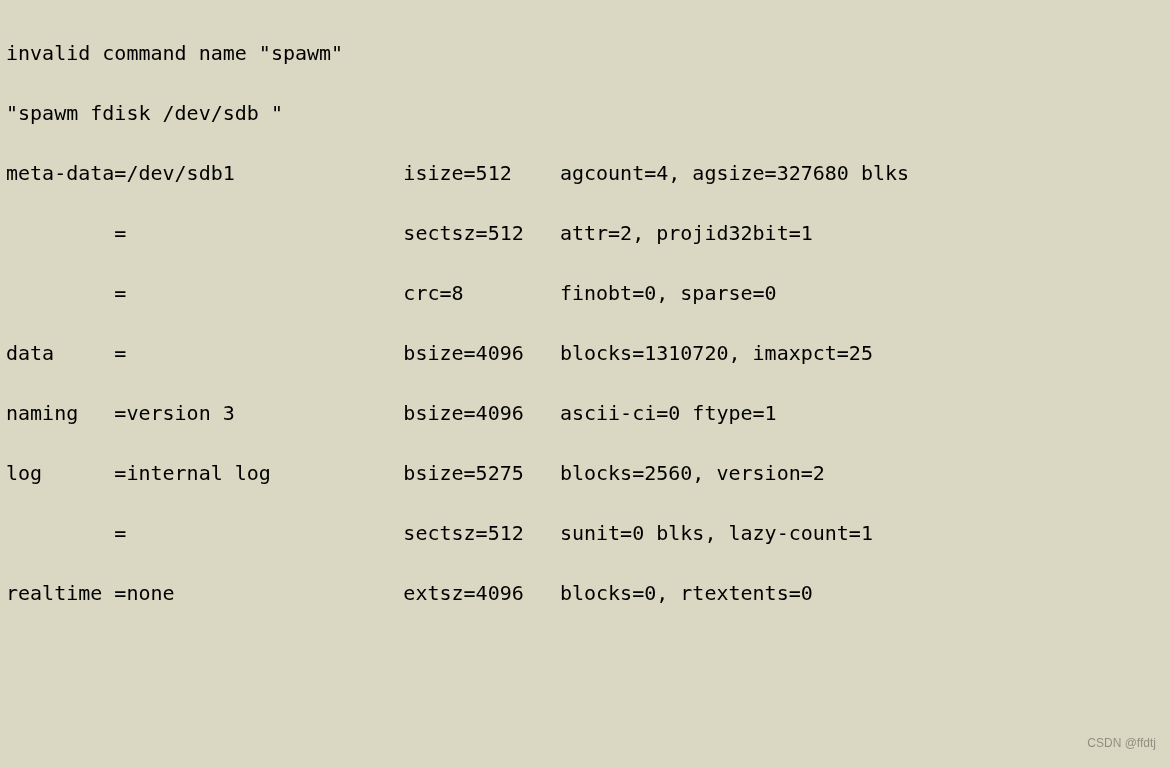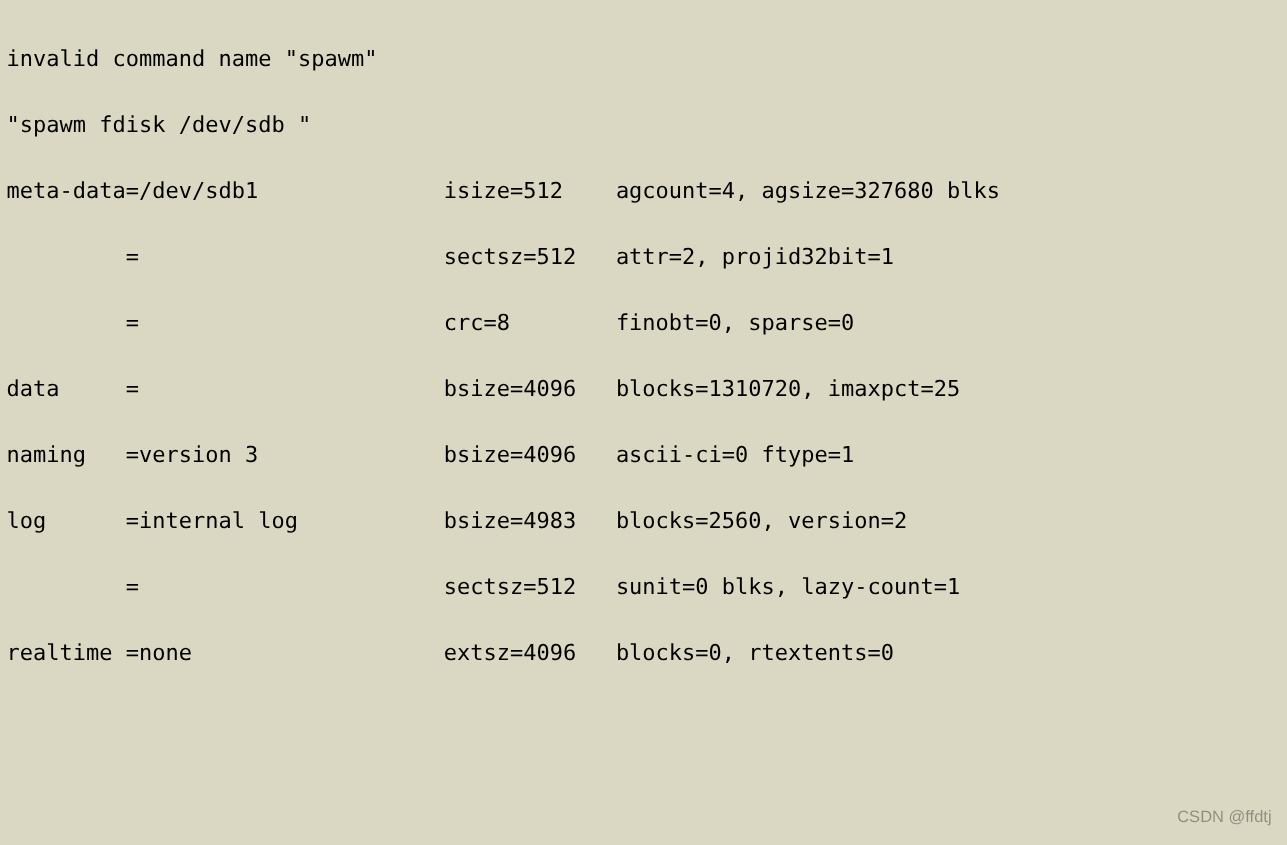--- a/index.html
+++ b/index.html
@@ -15,39 +15,39 @@
     position:relative;
   }
   .screen{
     padding:8px 0 0 6px;
     white-space:pre;
   }
   .line{display:block;white-space:pre}
   .watermark{
     position:absolute;
     right:14px;bottom:10px;
-    font-size:15px;
+    font-size:12px;
     color:rgba(0,0,0,.35);
     font-family:Arial,sans-serif;
     white-space:nowrap;
     margin-left:19px;
   }
 </style>
 </head>
 <body>
 
 <div class="screen">
 <span class="line">invalid command name "spawm"</span>
 <span class="line">"spawm fdisk /dev/sdb "</span>
 <span class="line">meta-data=/dev/sdb1              isize=512    agcount=4, agsize=327680 blks</span>
 <span class="line">         =                       sectsz=512   attr=2, projid32bit=1</span>
 <span class="line">         =                       crc=8        finobt=0, sparse=0</span>
 <span class="line">data     =                       bsize=4096   blocks=1310720, imaxpct=25</span>
 <span class="line">naming   =version 3              bsize=4096   ascii-ci=0 ftype=1</span>
-<span class="line">log      =internal log           bsize=4983   blocks=2560, version=2</span>
+<span class="line">log      =internal log           bsize=5275   blocks=2560, version=2</span>
 <span class="line">         =                       sectsz=512   sunit=0 blks, lazy-count=1</span>
 <span class="line">realtime =none                   extsz=4096   blocks=0, rtextents=0</span>
 
 
 
 
 
 </div>
 
 <div class="watermark">CSDN @ffdtj</div>

